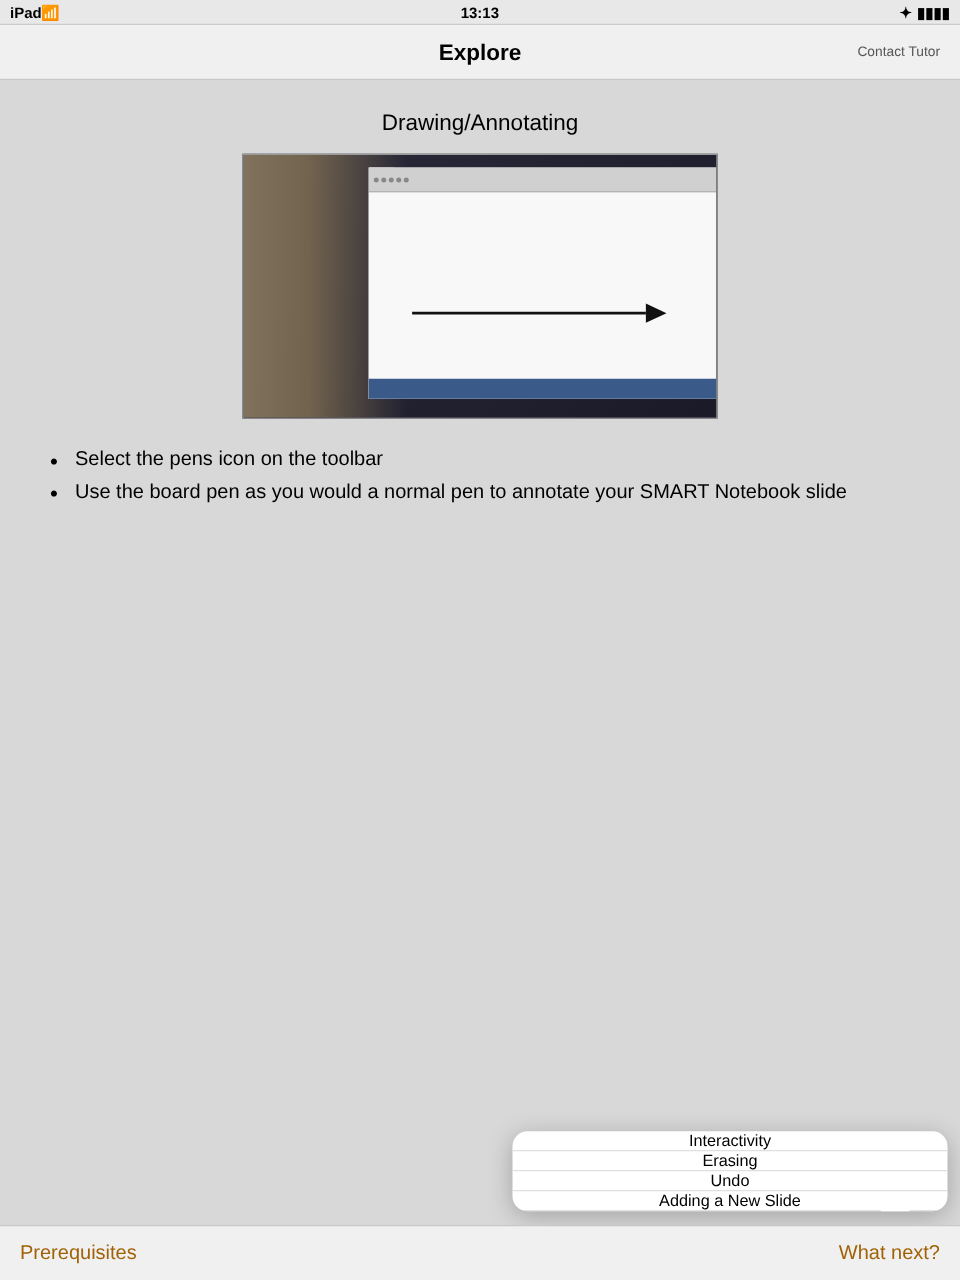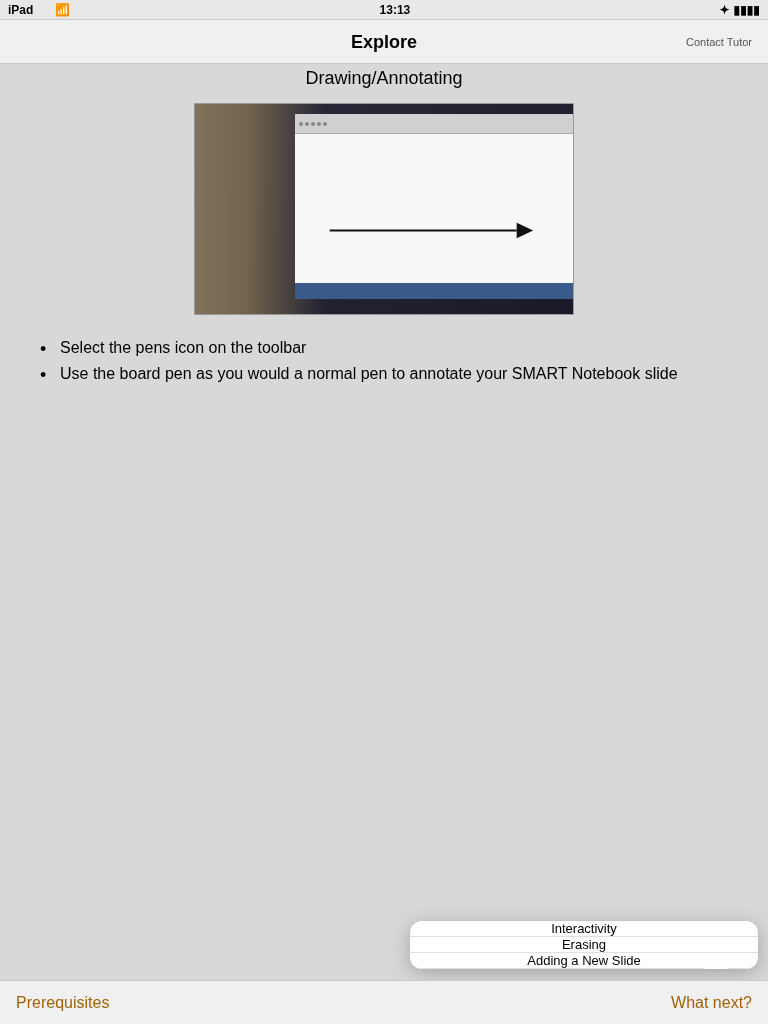--- a/index.html
+++ b/index.html
@@ -19,21 +19,21 @@
       height: 20px;
       background: #e8e8e8;
       display: flex;
       align-items: center;
       justify-content: space-between;
       padding: 0 8px;
       font-size: 12px;
       font-weight: 600;
       border-bottom: 1px solid #ccc;
     }
-    .status-left { display: flex; align-items: center; gap: 22px; }
+    .status-left { display: flex; align-items: center; gap: 0; }
     .status-center { font-size: 12px; font-weight: 600; }
     .status-right { display: flex; align-items: center; gap: 4px; }
 
     
     .nav-bar {
       width: 768px;
       height: 44px;
       background: #f0f0f0;
       border-bottom: 1px solid #c8c8c8;
       display: flex;
@@ -54,21 +54,21 @@
       align-items: center;
     }
     .nav-contact {
       font-size: 11px;
       color: #555;
       margin-left: auto;
     }
 
     
     .content-area {
-      padding: 4px 30px;
+      padding: 24px 30px;
     }
 
     .page-title {
       text-align: center;
       font-size: 18px;
       font-weight: 400;
       color: #000;
       margin-bottom: 14px;
     }
 
@@ -330,20 +330,21 @@
   <ul class="bullet-list">
     <li>Select the pens icon on the toolbar</li>
     <li>Use the board pen as you would a normal pen to annotate your SMART Notebook slide</li>
   </ul>
 
 </div>
 
 <div class="dropdown-popup">
   <div class="dropdown-item">Interactivity</div>
   <div class="dropdown-item">Erasing</div>
+  <div class="dropdown-item">Undo</div>
   <div class="dropdown-item">Adding a New Slide</div>
   <div class="dropdown-tail"></div>
 </div>
 
 <div class="bottom-bar">
   <div class="bottom-btn">Prerequisites</div>
   <div class="bottom-btn">What next?</div>
 </div>
 
 </body></html>

